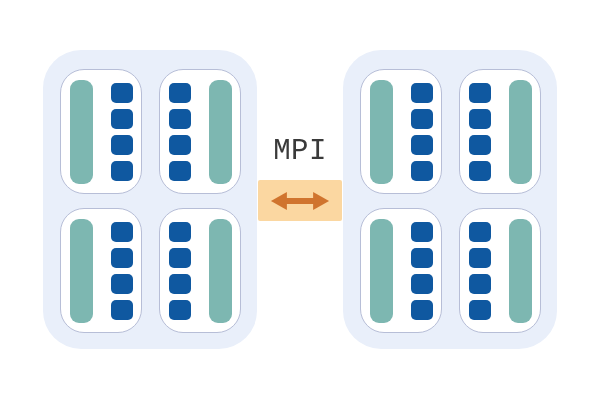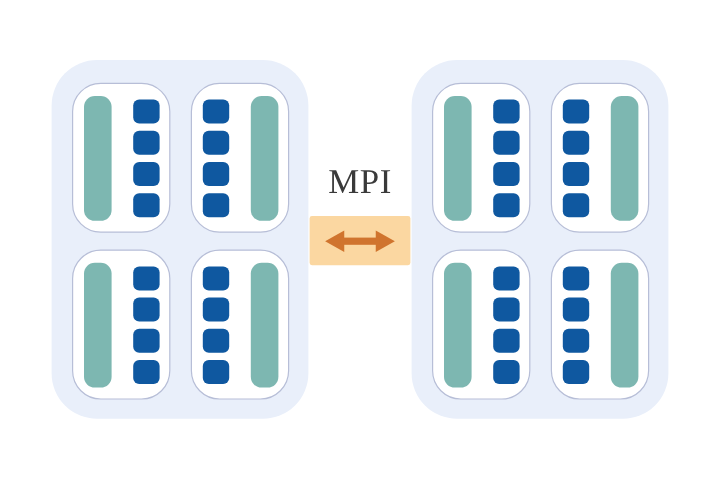--- a/index.html
+++ b/index.html
@@ -10,21 +10,21 @@
     --core-teal:#7db7b1;
     --thread-blue:#0f58a0;
     --band-bg:#fbd7a1;
     --arrow-orange:#d0742e;
     --label-text:#3a3a3a;
   }
   html,body{margin:0;padding:0;background:var(--page-bg);}
   .canvas{
     position:relative;width:600px;height:364px;
     background:var(--page-bg);overflow:hidden;
-    font-family:Liberation Serif, serif;
+    font-family:Liberation Mono, monospace;
   }
   .node{
     position:absolute;top:50px;width:214px;height:299px;
     background:var(--node-bg);border-radius:38px;
     display:grid;grid-template-columns:82px 82px;grid-template-rows:125px 125px;
     column-gap:17px;row-gap:14px;
     padding:19px 16px 16px 17px;box-sizing:border-box;
   }
   .node.left{left:43px;}
   .node.right{left:343px;}

